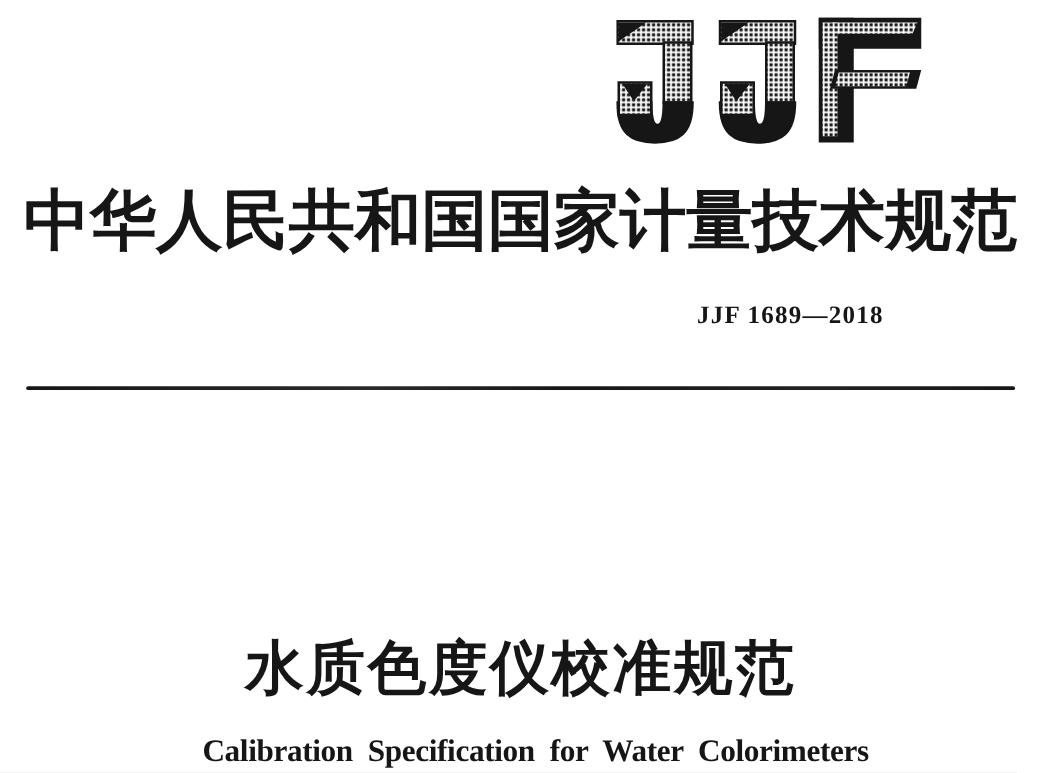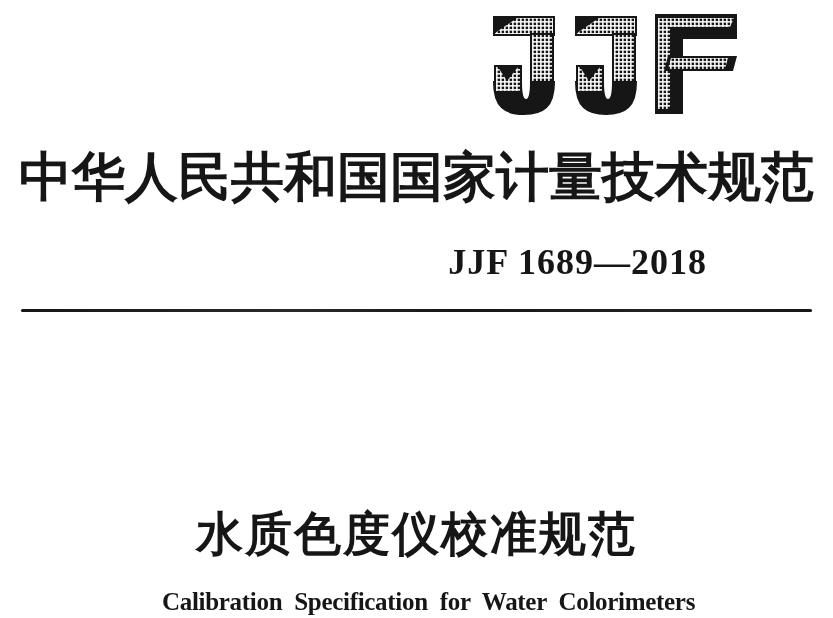--- a/index.html
+++ b/index.html
@@ -16,21 +16,21 @@
     position:absolute; width:1px; height:1px; overflow:hidden;
     clip:rect(0 0 0 0); white-space:nowrap;
   }
   .main-title {
     position:absolute; top:148px; left:0; width:100%; margin:0;
     text-align:center; font-size:53px; font-weight:bold;
     letter-spacing:0; line-height:1.12; white-space:nowrap;
   }
   .spec-number {
     position:absolute; top:241px; right:126px; margin:0;
-    font-size:36px; font-weight:bold; letter-spacing:1px; white-space:nowrap;
+    font-size:20px; font-weight:bold; letter-spacing:1px; white-space:nowrap;
   }
   .rule {
     position:absolute; top:309px; left:21px; width:791px; height:3px;
     border:none; margin:0; border-radius:2px;
     background:linear-gradient(90deg, var(--ink) 0%, #2a2a2a 35%, var(--ink) 55%, #222 80%, var(--ink) 100%);
   }
   .cn-title {
     position:absolute; top:503px; left:0; width:100%; margin:0;
     text-align:center; font-size:47px; font-weight:bold;
     font-family:"DejaVu Sans","Liberation Sans",sans-serif;

